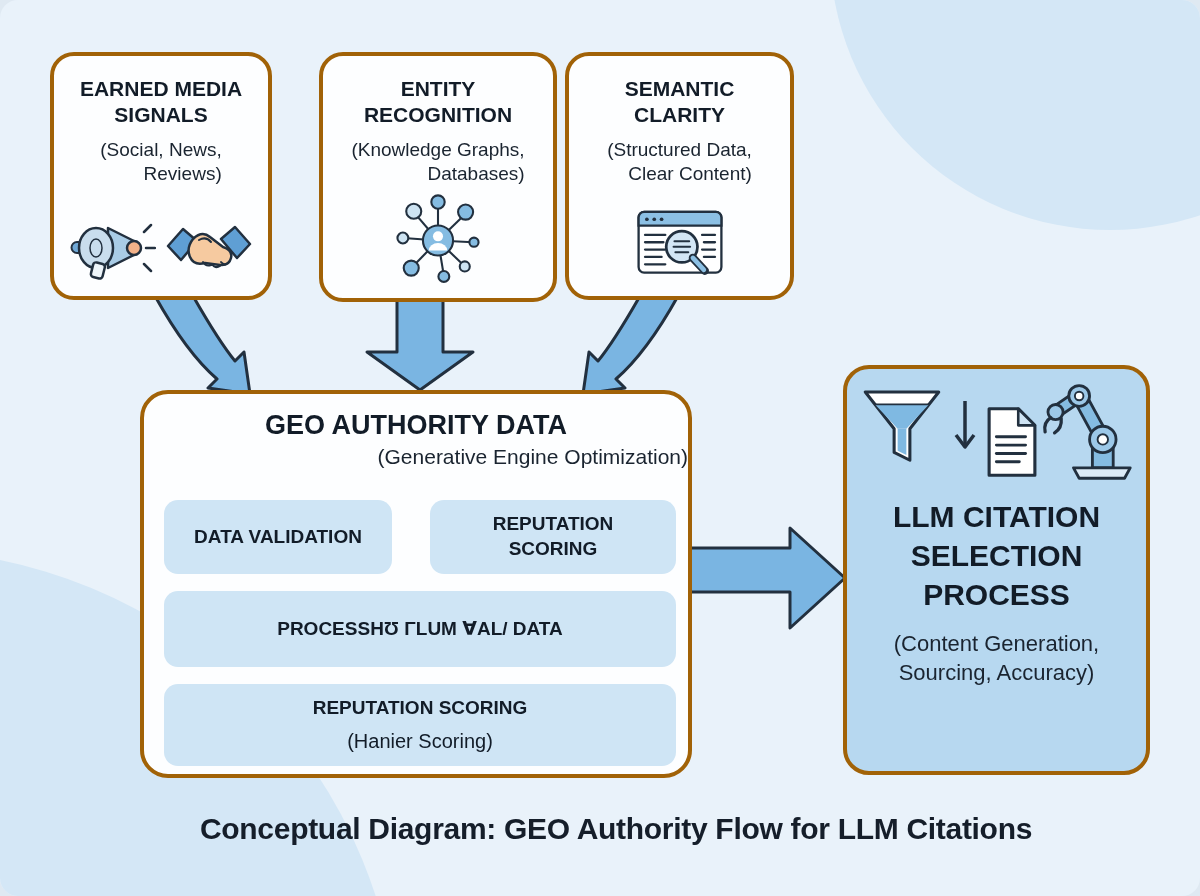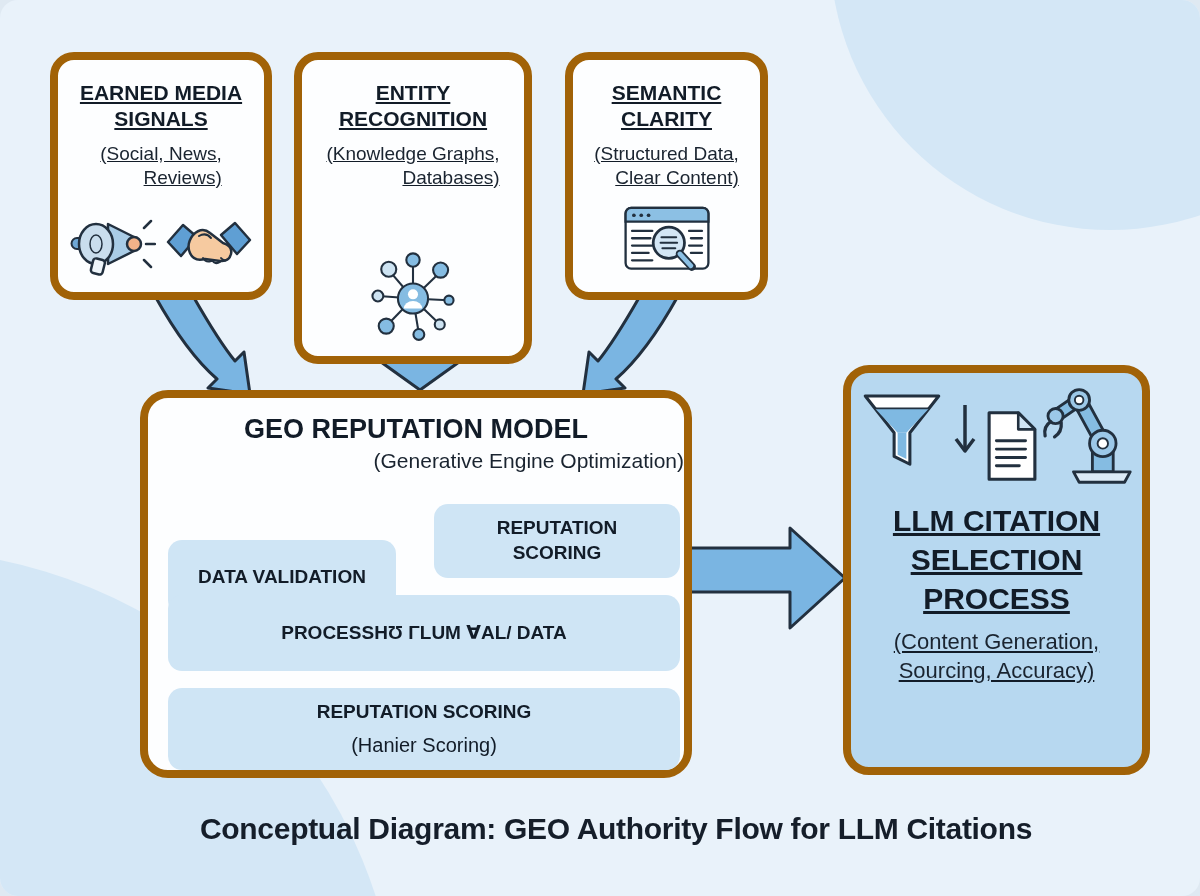--- a/index.html
+++ b/index.html
@@ -7,52 +7,52 @@
   .page {
     position:relative; width:1200px; height:896px; overflow:hidden;
     background:#e9f2fa; font-family:"Liberation Sans","DejaVu Sans",sans-serif;
     color:#121c28; border-radius:18px;
   }
   .blob { position:absolute; border-radius:50%; background:#d4e7f6; z-index:0; }
   .blob-tr { width:560px; height:560px; right:-190px; top:-330px; }
   .blob-bl { width:1000px; height:1000px; left:-600px; top:550px; }
 
   .card {
-    position:absolute; background:#fdfeff; border:8px solid #a16207;
-    border-radius:24px; z-index:2;text-decoration:underline;
+    position:absolute; background:#fdfeff; border:4px solid #a16207;
+    border-radius:24px; z-index:2;
   }
   .topcard { display:flex; flex-direction:column; align-items:center; padding:20px 8px 14px; }
   .topcard-1 { left:50px;  top:52px; width:222px; height:248px; }
-  .topcard-2 { left:294px; top:52px; width:238px; height:312px; }
-  .topcard-3 { left:565px; top:52px; width:203px; height:248px; }
+  .topcard-2 { left:319px; top:52px; width:238px; height:250px; }
+  .topcard-3 { left:565px; top:52px; width:229px; height:248px; }
   .t-title { font-weight:bold; font-size:21px; line-height:1.25; text-align:center; white-space:pre-line; }
   .t-sub   { font-size:19px; line-height:1.28; text-align:right; white-space:pre-line; margin-top:9px; color:#1a2430; }
   .t-icons { margin-top:auto; display:flex; align-items:center; justify-content:center; gap:10px; }
 
   .centercard { left:140px; top:390px; width:552px; height:388px; border-radius:28px; }
   .c-title { position:absolute; top:16px; left:0; width:100%; text-align:center; font-weight:bold; font-size:27px; }
   .c-sub   { position:absolute; top:51px; left:0; width:100%; text-align:right; font-size:21px; color:#1a2430; }
   .subbox {
     position:absolute; background:#cfe5f5; border-radius:14px;
     display:flex; flex-direction:column; align-items:center; justify-content:center;
     font-weight:bold; font-size:19px; text-align:center; line-height:1.3; white-space:pre-line;
   }
-  .subbox-1 { left:20px;  top:106px; width:228px; height:74px;margin-top:36px; }
+  .subbox-1 { left:20px;  top:106px; width:228px; height:74px; }
   .subbox-2 { left:286px; top:106px; width:246px; height:74px; }
   .subbox-3 { left:20px;  top:197px; width:512px; height:76px; }
   .subbox-4 { left:20px;  top:290px; width:512px; height:82px; }
   .subbox .sublabel { font-weight:normal; font-size:20px; margin-top:8px; }
 
   .rightcard {
     left:843px; top:365px; width:307px; height:410px; background:#b7d8f0;
     border-radius:26px; display:flex; flex-direction:column; align-items:center; padding-top:10px;
   }
   .r-icons { display:flex; align-items:flex-start; justify-content:center; gap:8px; height:104px; }
   .r-title { font-size:30px; font-weight:bold; text-align:center; line-height:1.3; white-space:pre-line; margin-top:14px; }
-  .r-sub   { font-size:22px; text-align:center; line-height:1.3; white-space:pre-line; margin-top:10px; color:#1a2430; }
+  .r-sub   { font-size:22px; text-align:center; line-height:1.3; white-space:pre-line; margin-top:16px; color:#1a2430; }
   .doc-robot { position:relative; width:148px; height:104px; }
   .doc-wrap { position:absolute; left:0; top:26px; }
   .robot-wrap { position:absolute; right:0; top:0; }
 
   .arrow-svg { position:absolute; z-index:1; }
   .arrow-shape { fill:#7ab5e2; stroke:#22303f; stroke-width:3; stroke-linejoin:round; }
 
   .caption {
     position:absolute; left:0; right:0; top:812px; z-index:2;
     text-align:center; font-size:30px; font-weight:bold; letter-spacing:-0.3px; color:#151e2a;padding-left:32px;
@@ -174,21 +174,21 @@
     <path class="arrow-shape" d="M10,0 C30,36 50,64 72,83 L63,92 L105,98 L99,56 L90,65 C76,48 64,28 48,0 Z"></path>
   </svg>
   <svg class="arrow-svg" style="left:360px; top:300px;" width="120" height="92" viewBox="0 0 120 92">
     <path class="arrow-shape" d="M37,0 H83 V52 H113 L60,90 L7,52 H37 Z"></path>
   </svg>
   <svg class="arrow-svg" style="left:568px; top:296px; transform:scaleX(-1);" width="120" height="104" viewBox="0 0 120 104">
     <path class="arrow-shape" d="M10,0 C30,36 50,64 72,83 L63,92 L105,98 L99,56 L90,65 C76,48 64,28 48,0 Z"></path>
   </svg>
 
   <div class="card centercard">
-    <div class="c-title">GEO REPUTATION MODEL</div>
+    <div class="c-title">GEO AUTHORITY DATA</div>
     <div class="c-sub">(Generative Engine Optimization)</div>
     <div class="subbox subbox-1">
       <span>DATA VALIDATION</span>
     </div>
     <div class="subbox subbox-2">
       <span>REPUTATION
 SCORING</span>
     </div>
     <div class="subbox subbox-3">
       <span>PROCESSHƱ ΓLUM ∀AL/ DATA</span>

